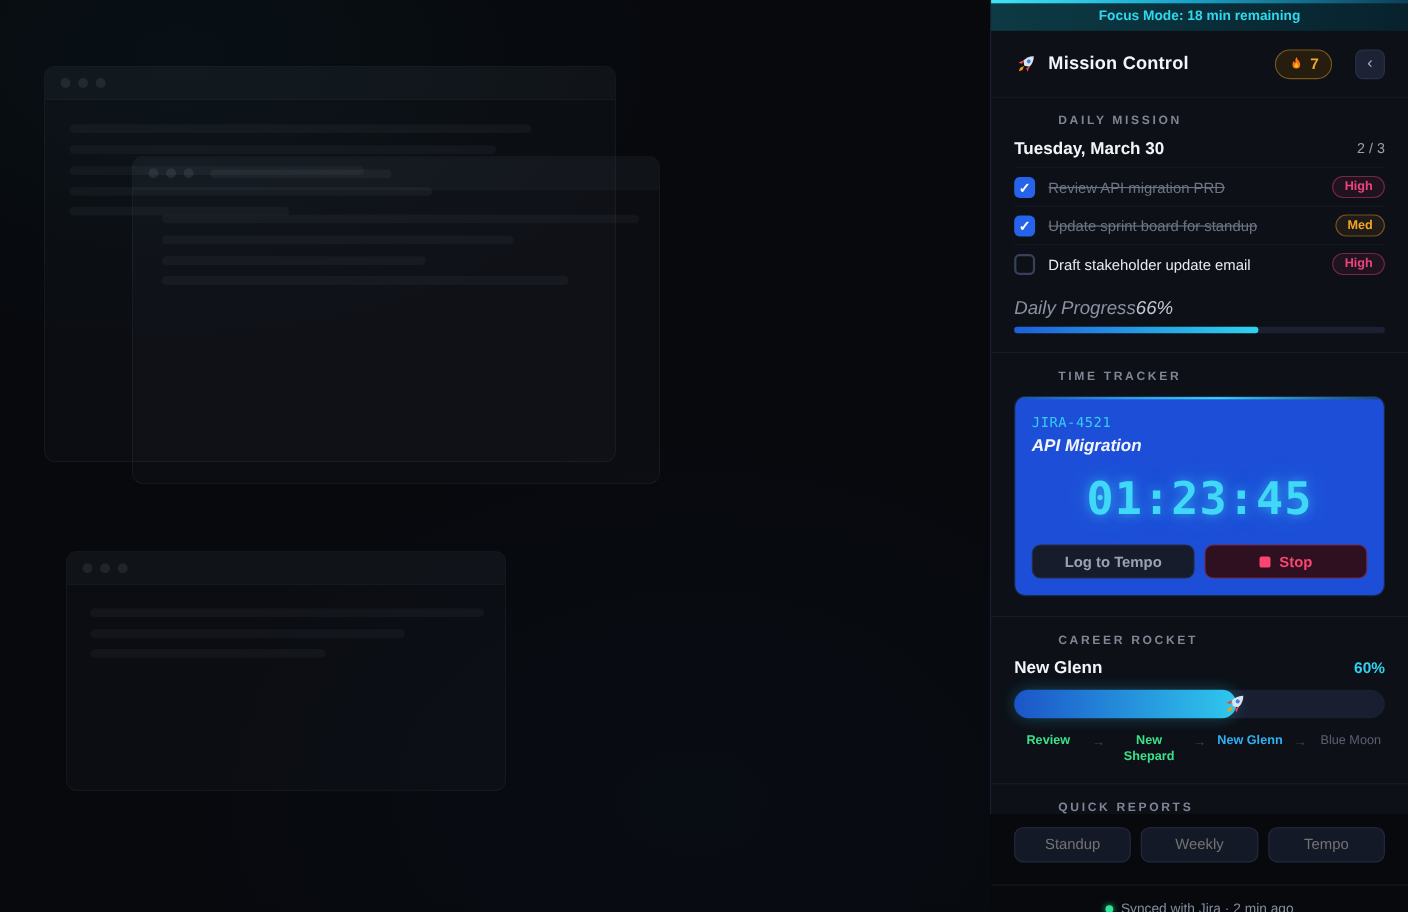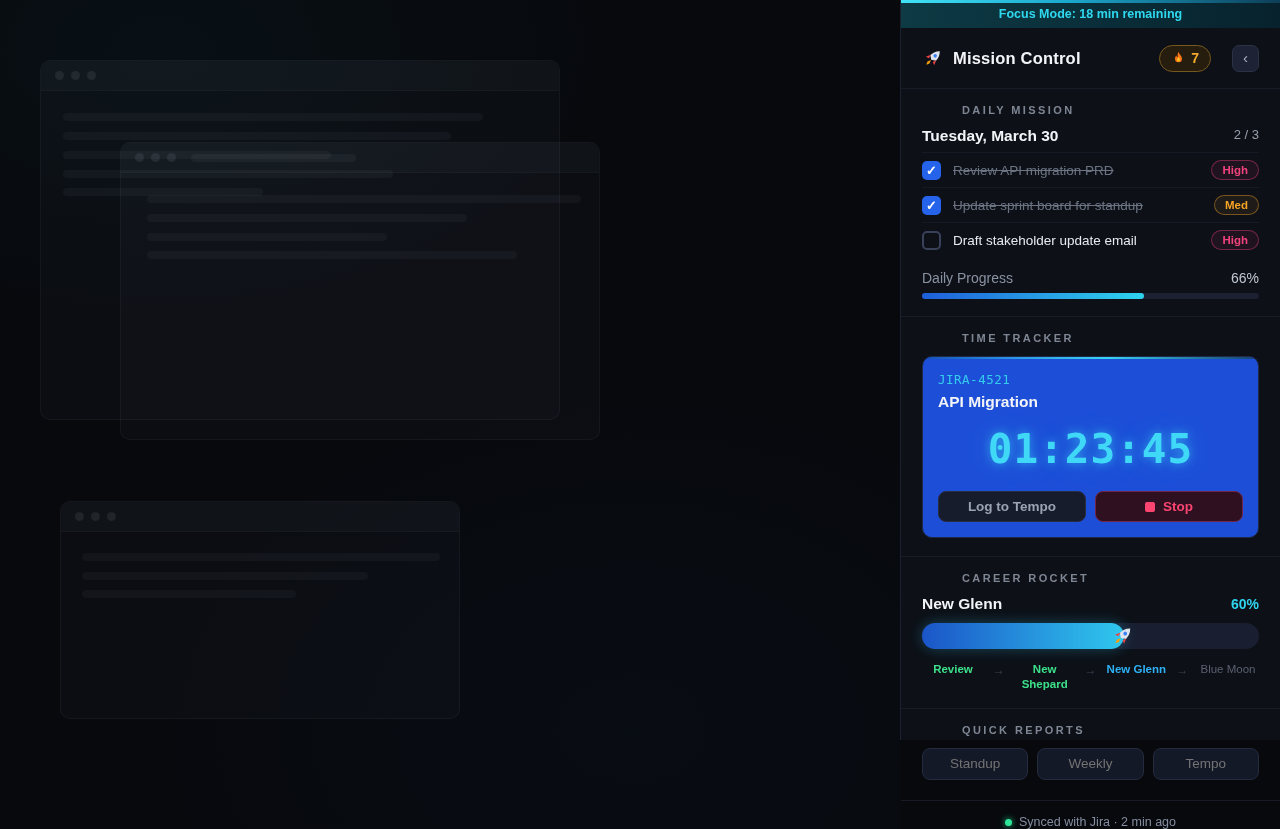--- a/index.html
+++ b/index.html
@@ -84,38 +84,38 @@
     width: 19px; height: 19px; border-radius: 5px; flex: 0 0 19px;
     display: flex; align-items: center; justify-content: center;
   }
   .checkbox.checked { background: #2563eb; color: #ffffff; font-size: 13px; font-weight: bold; }
   .checkbox.unchecked { background: transparent; border: 2px solid #39415a; }
   .task-label { font-size: 13.5px; color: #e8eaf0; flex: 1; white-space: nowrap; overflow: hidden; }
   .task-row.done .task-label { color: #6c7484; text-decoration: line-through; }
   .badge { font-size: 11.5px; font-weight: bold; padding: 3px 10px; border-radius: 11px; flex: 0 0 auto; }
   .badge.high { color: #f0437c; background: rgba(240,67,124,0.08); border: 1px solid rgba(240,67,124,0.42); }
   .badge.med  { color: #f5a425; background: rgba(245,164,37,0.08); border: 1px solid rgba(245,164,37,0.42); }
-  .progress-row { display: flex; justify-content: space-between; margin: 13px 0 7px; font-size: 14px; }
+  .progress-row { display: flex; justify-content: flex-start; margin: 13px 0 7px; font-size: 17px; font-style: italic; }
   .progress-label { color: #8a92a2; }
-  .progress-value { color: #c0c7d2; margin-left: 39px; }
+  .progress-value { color: #c0c7d2; }
   .progress-track { height: 6px; border-radius: 3px; background: #1b2133; margin-bottom: 17px; }
   .progress-fill { height: 100%; border-radius: 3px; background: linear-gradient(90deg, #1e5fd9, #2fd3ee); }
 
   
   .timer-card {
     margin: 12px 0 18px; position: relative;
     background: #1d4ed8; border: 1px solid #1d2946; border-radius: 10px;
     padding: 15px 15px 15px; overflow: hidden;
   }
   .timer-card::before {
     content: ""; position: absolute; top: 0; left: 0; right: 0; height: 2px;
     background: linear-gradient(90deg, #1450b8, #2e9fe8 30%, #38d4f2 55%, #16406e 100%);
   }
   .ticket { font-family: "DejaVu Sans Mono", monospace; font-size: 12.5px; color: #35cdee; letter-spacing: 0.5px; }
-  .task-name { font-size: 15.5px; font-weight: bold; color: #f2f4f8; margin-top: 6px; }
+  .task-name { font-size: 15.5px; font-weight: bold; color: #f2f4f8; margin-top: 6px; font-style: italic; }
   .timer-display {
     text-align: center; font-family: "DejaVu Sans Mono", monospace;
     font-size: 41px; font-weight: bold; color: #3fd9f7;
     margin: 14px 0 18px; letter-spacing: 1px;
     text-shadow: 0 0 10px rgba(63,217,247,0.55), 0 0 28px rgba(63,217,247,0.3);
   }
   .timer-buttons { display: flex; gap: 9px; }
   .btn {
     flex: 1; height: 31px; border-radius: 8px;
     display: flex; align-items: center; justify-content: center;

